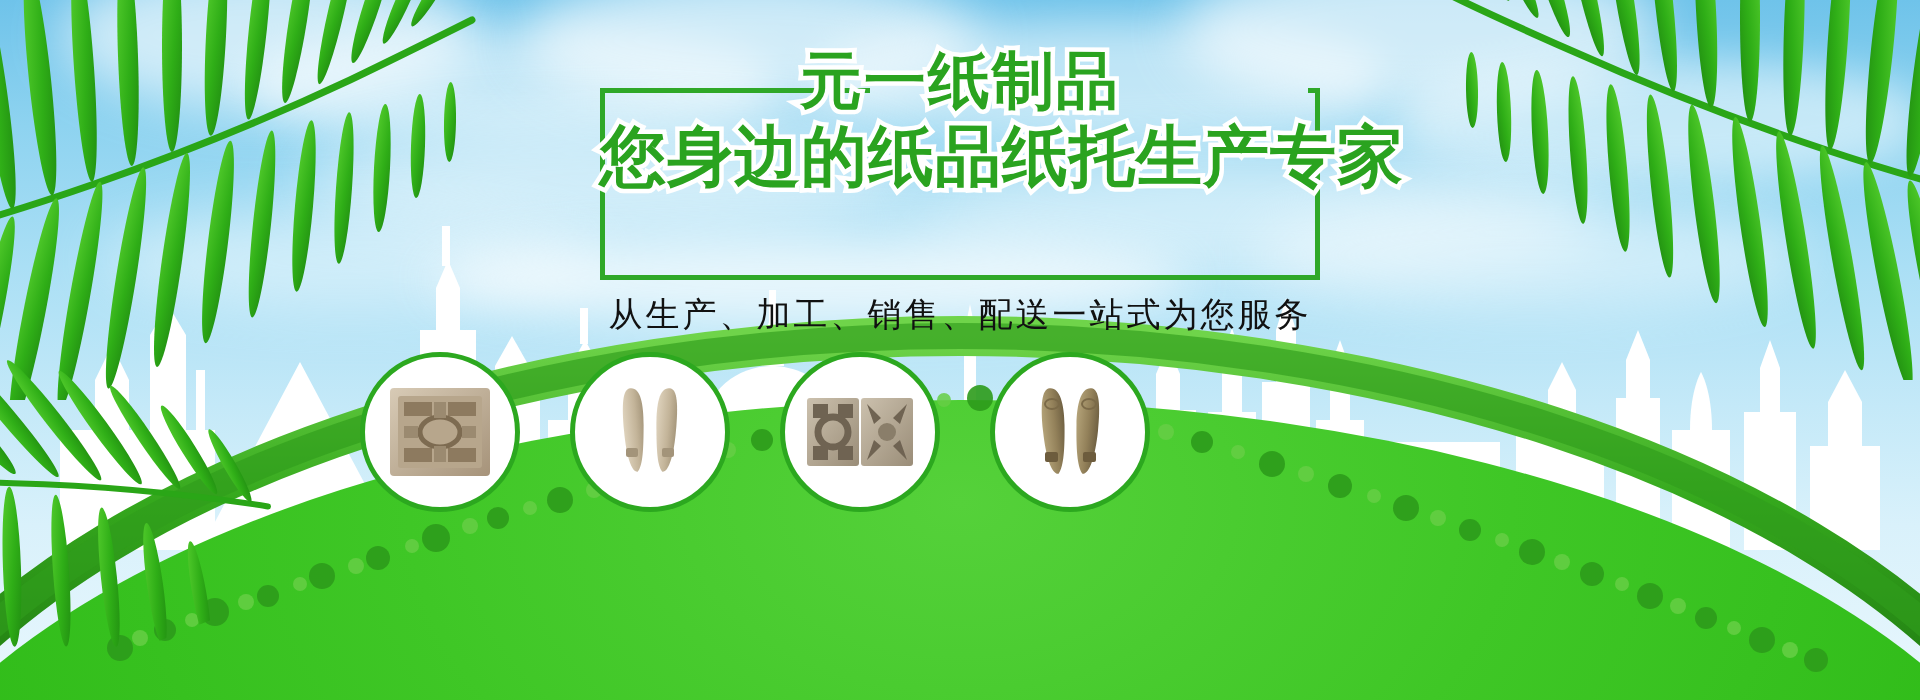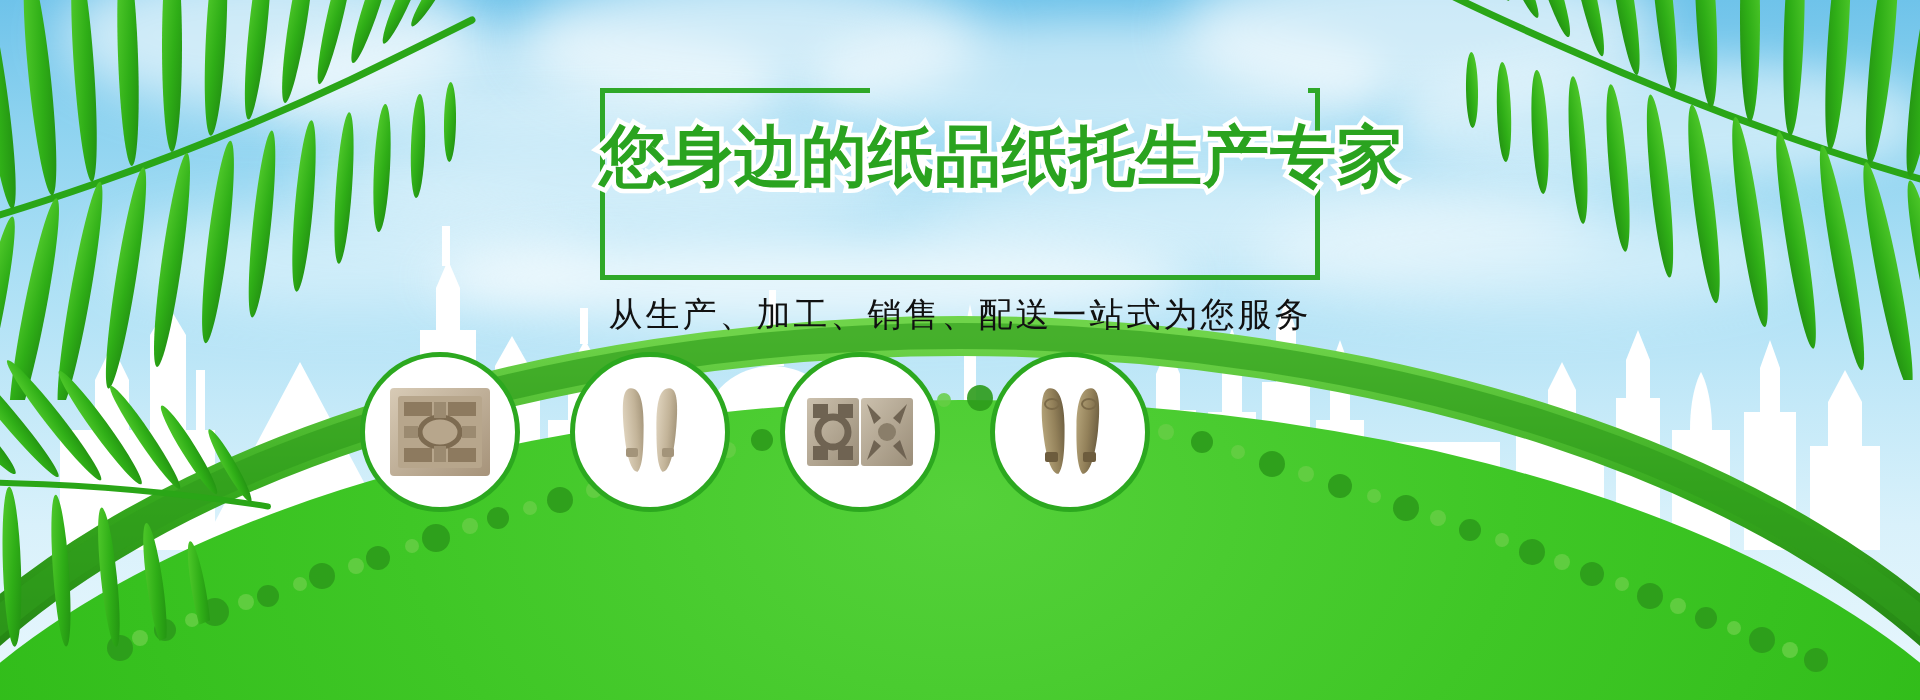--- a/index.html
+++ b/index.html
@@ -363,20 +363,21 @@
         <ellipse cx="304" cy="300" rx="7" ry="52" transform="rotate(12 304 300)"></ellipse>
       </g>
     </g>
   </svg>
 
   <div class="headline-block">
     <div class="frame"></div>
     <div class="frame-top-left"></div>
     <div class="frame-top-right"></div>
 
+    <div class="title1">元一纸制品</div>
     <div class="title2">您身边的纸品纸托生产专家</div>
   </div>
 
   <div class="subtitle">从生产、加工、销售、配送一站式为您服务</div>
 
   <div class="circles">
 
     <div class="circle c1">
       <svg class="prod" viewBox="0 0 112 100">
         <defs>

